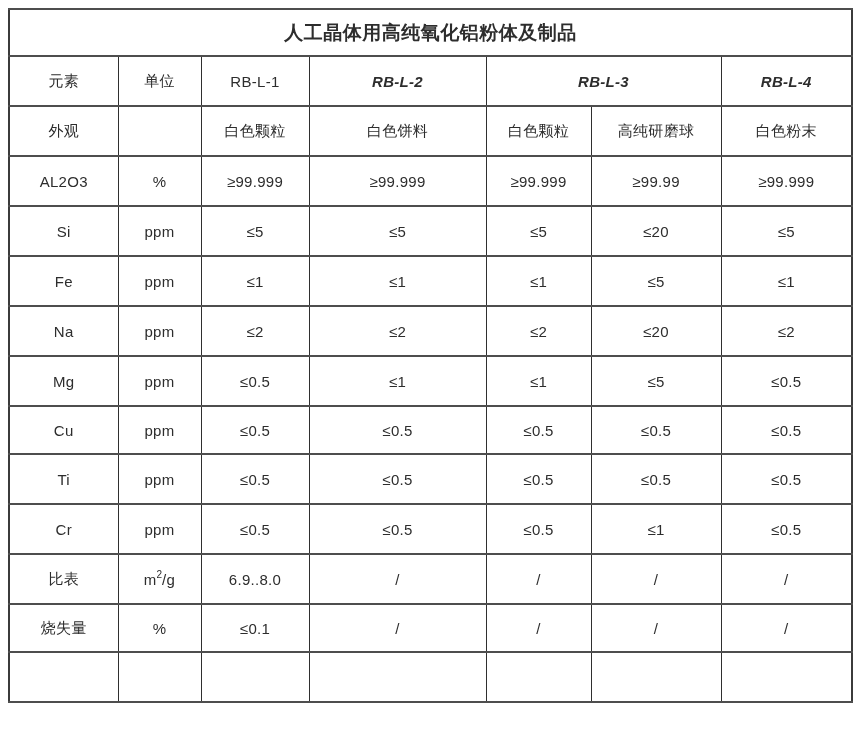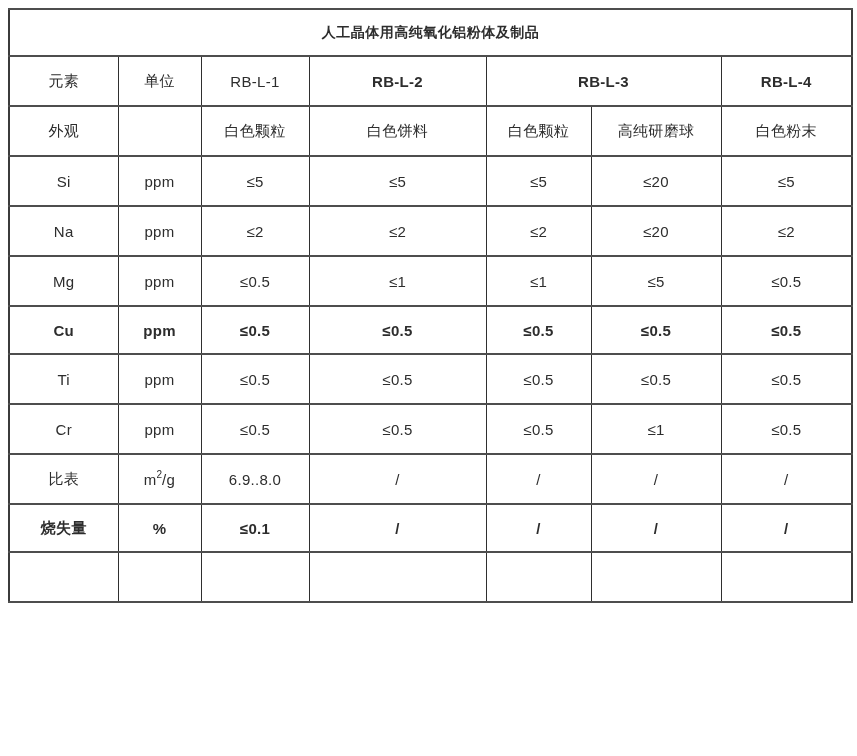--- a/index.html
+++ b/index.html
@@ -36,26 +36,26 @@
     vertical-align: middle;
     font-size: 15px;
     padding: 0 2px;
     height: 48px;
     background: #ffffff;
     letter-spacing: 0.3px;
   }
   tr.title-row td {
     height: 45px;
     font-weight: bold;
-    font-size: 14px;
+    font-size: 19px;
     letter-spacing: 0.5px;
   }
   tr.header-row td { height: 48px; margin-top: 39px; }
-  td.bold { font-weight: bold; }
-  tr.short td { height: 46px; font-weight: bold; }
+  td.bold { font-weight: bold; font-style: italic; }
+  tr.short td { height: 46px; }
   tr.partial-row td { height: 48px; }
   sup.u2 {
     font-size: 10px;
     position: relative;
     top: -1px;
     vertical-align: super;
     letter-spacing: 0;
   }
 </style>
 </head>
@@ -90,31 +90,49 @@
     <tr>
       <td>外观</td>
       <td></td>
       <td>白色颗粒</td>
       <td>白色饼料</td>
       <td>白色颗粒</td>
       <td>高纯研磨球</td>
       <td>白色粉末</td>
     </tr>
 
+    <tr>
+      <td>AL2O3</td>
+      <td>%</td>
+      <td>≥99.999</td>
+      <td>≥99.999</td>
+      <td>≥99.999</td>
+      <td>≥99.99</td>
+      <td>≥99.999</td>
+    </tr>
 
     <tr>
       <td>Si</td>
       <td>ppm</td>
       <td>≤5</td>
       <td>≤5</td>
       <td>≤5</td>
       <td>≤20</td>
       <td>≤5</td>
     </tr>
 
+    <tr>
+      <td>Fe</td>
+      <td>ppm</td>
+      <td>≤1</td>
+      <td>≤1</td>
+      <td>≤1</td>
+      <td>≤5</td>
+      <td>≤1</td>
+    </tr>
 
     <tr>
       <td>Na</td>
       <td>ppm</td>
       <td>≤2</td>
       <td>≤2</td>
       <td>≤2</td>
       <td>≤20</td>
       <td>≤2</td>
     </tr>

